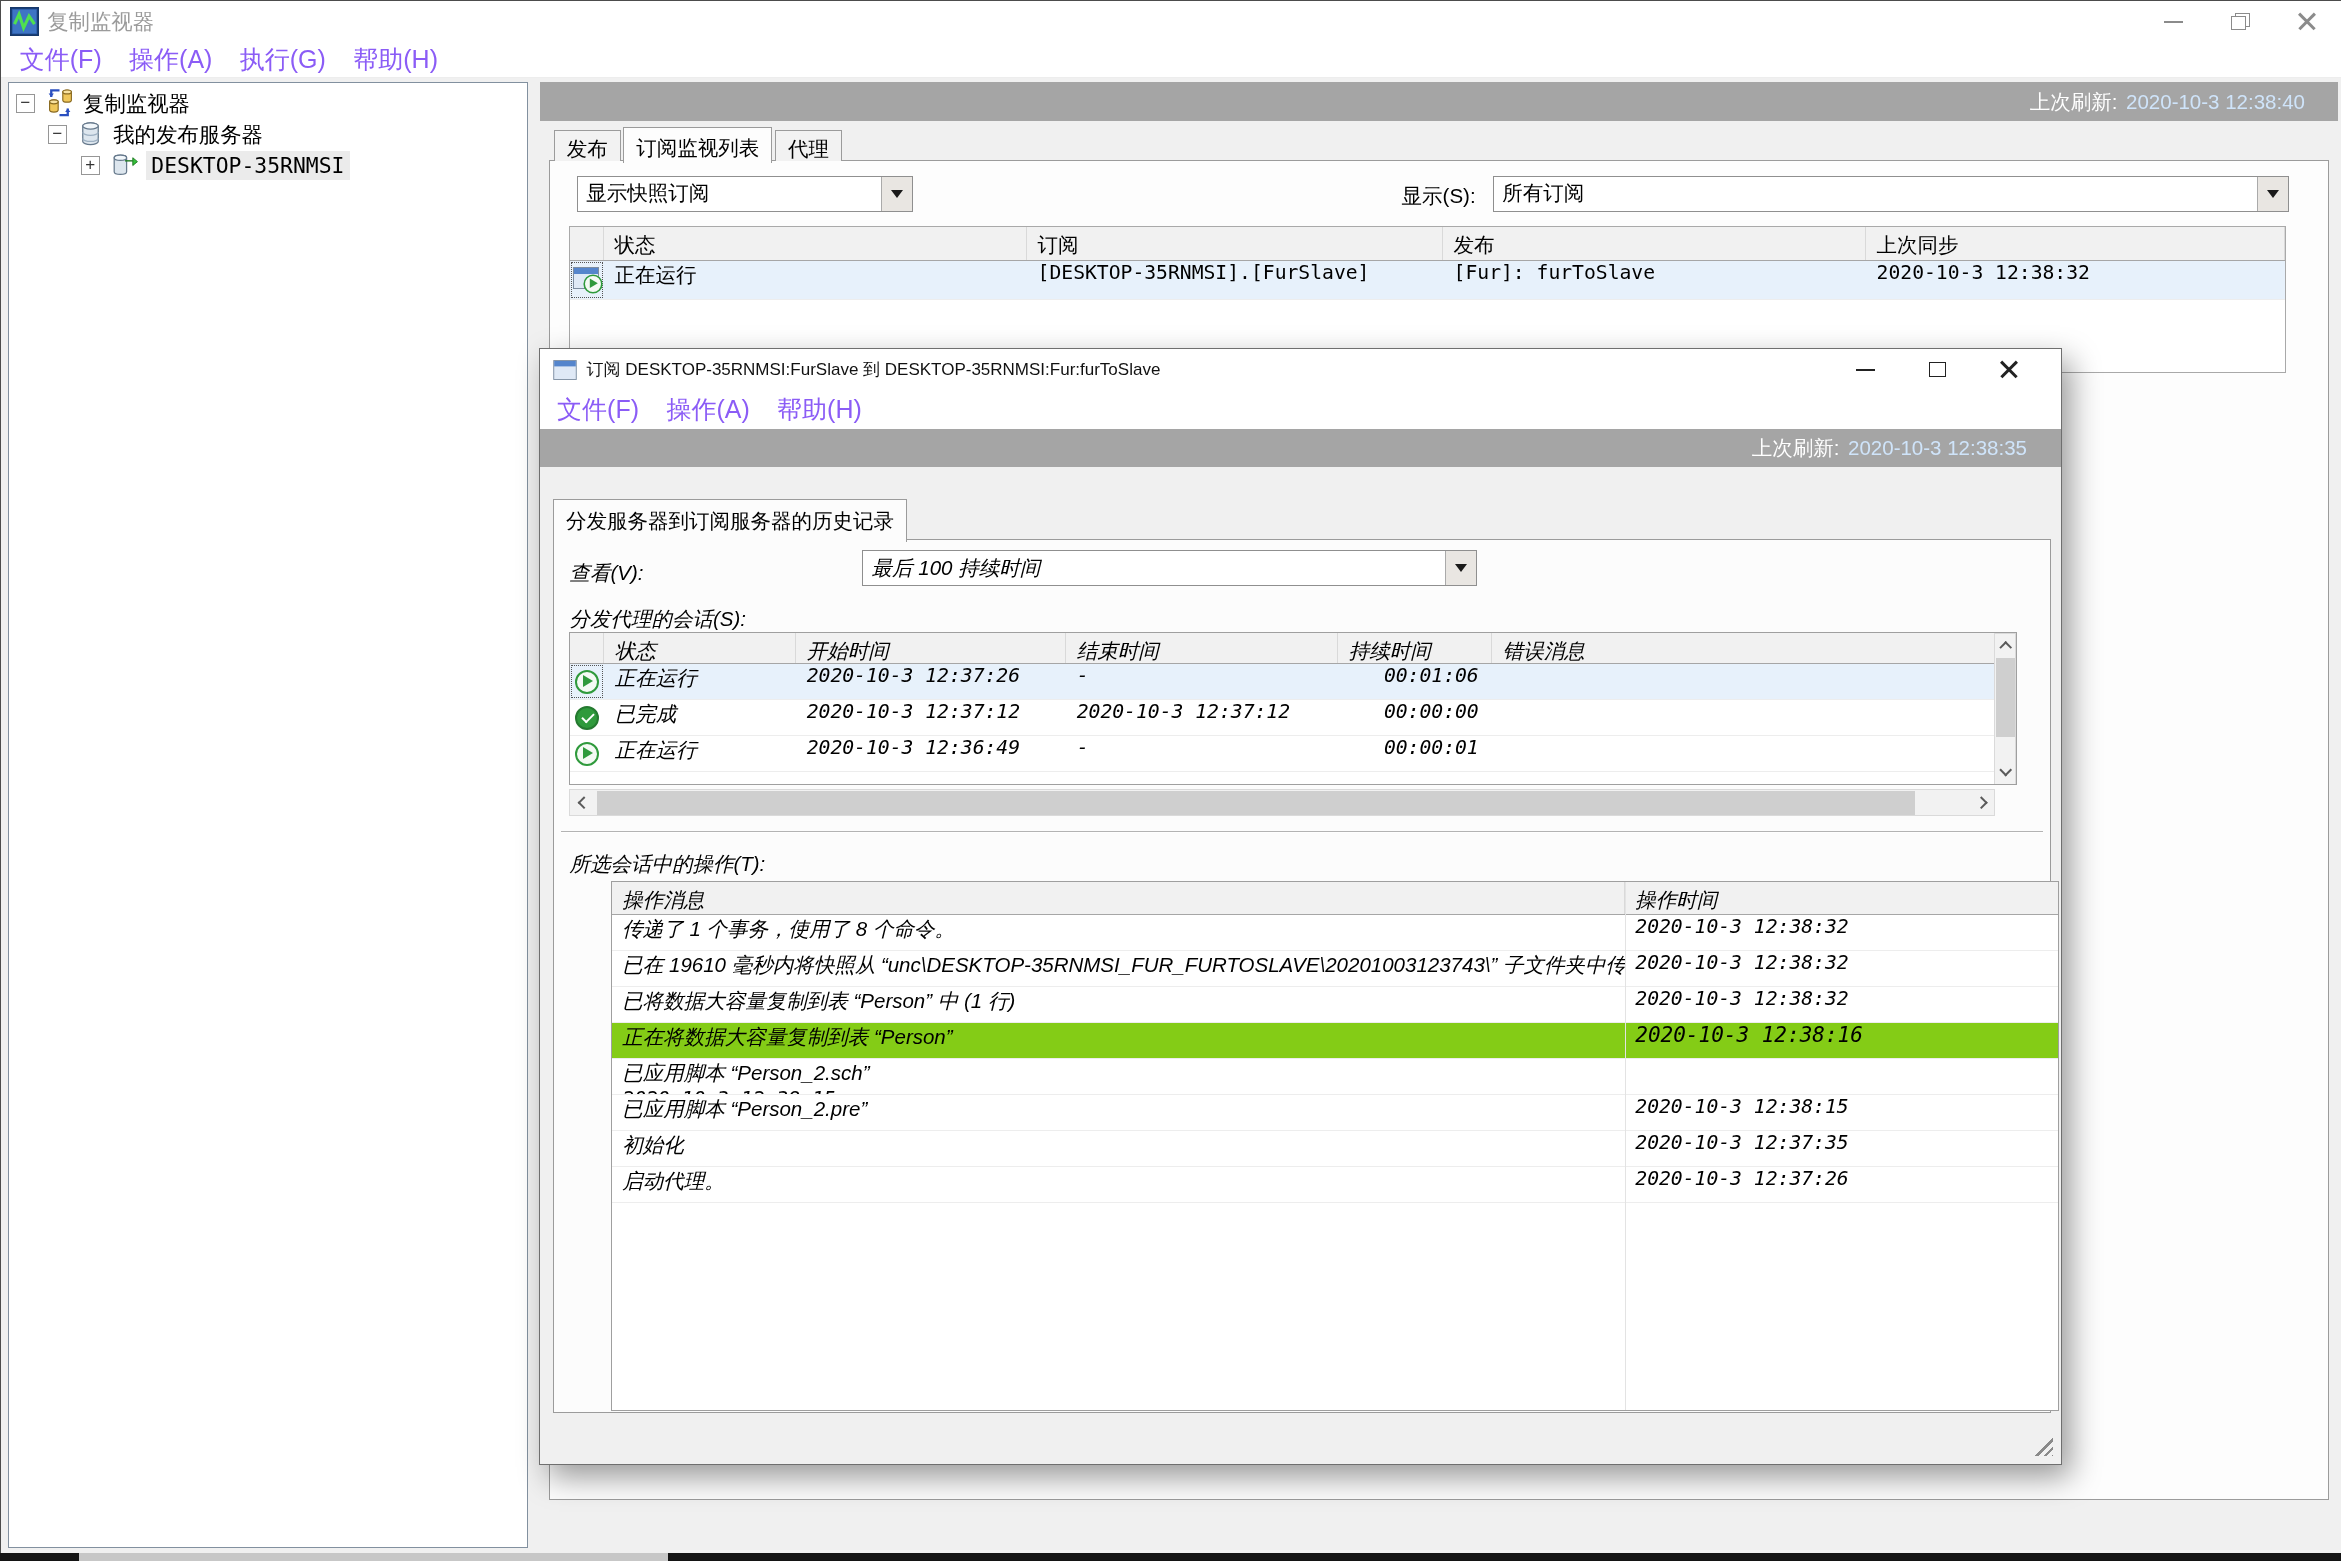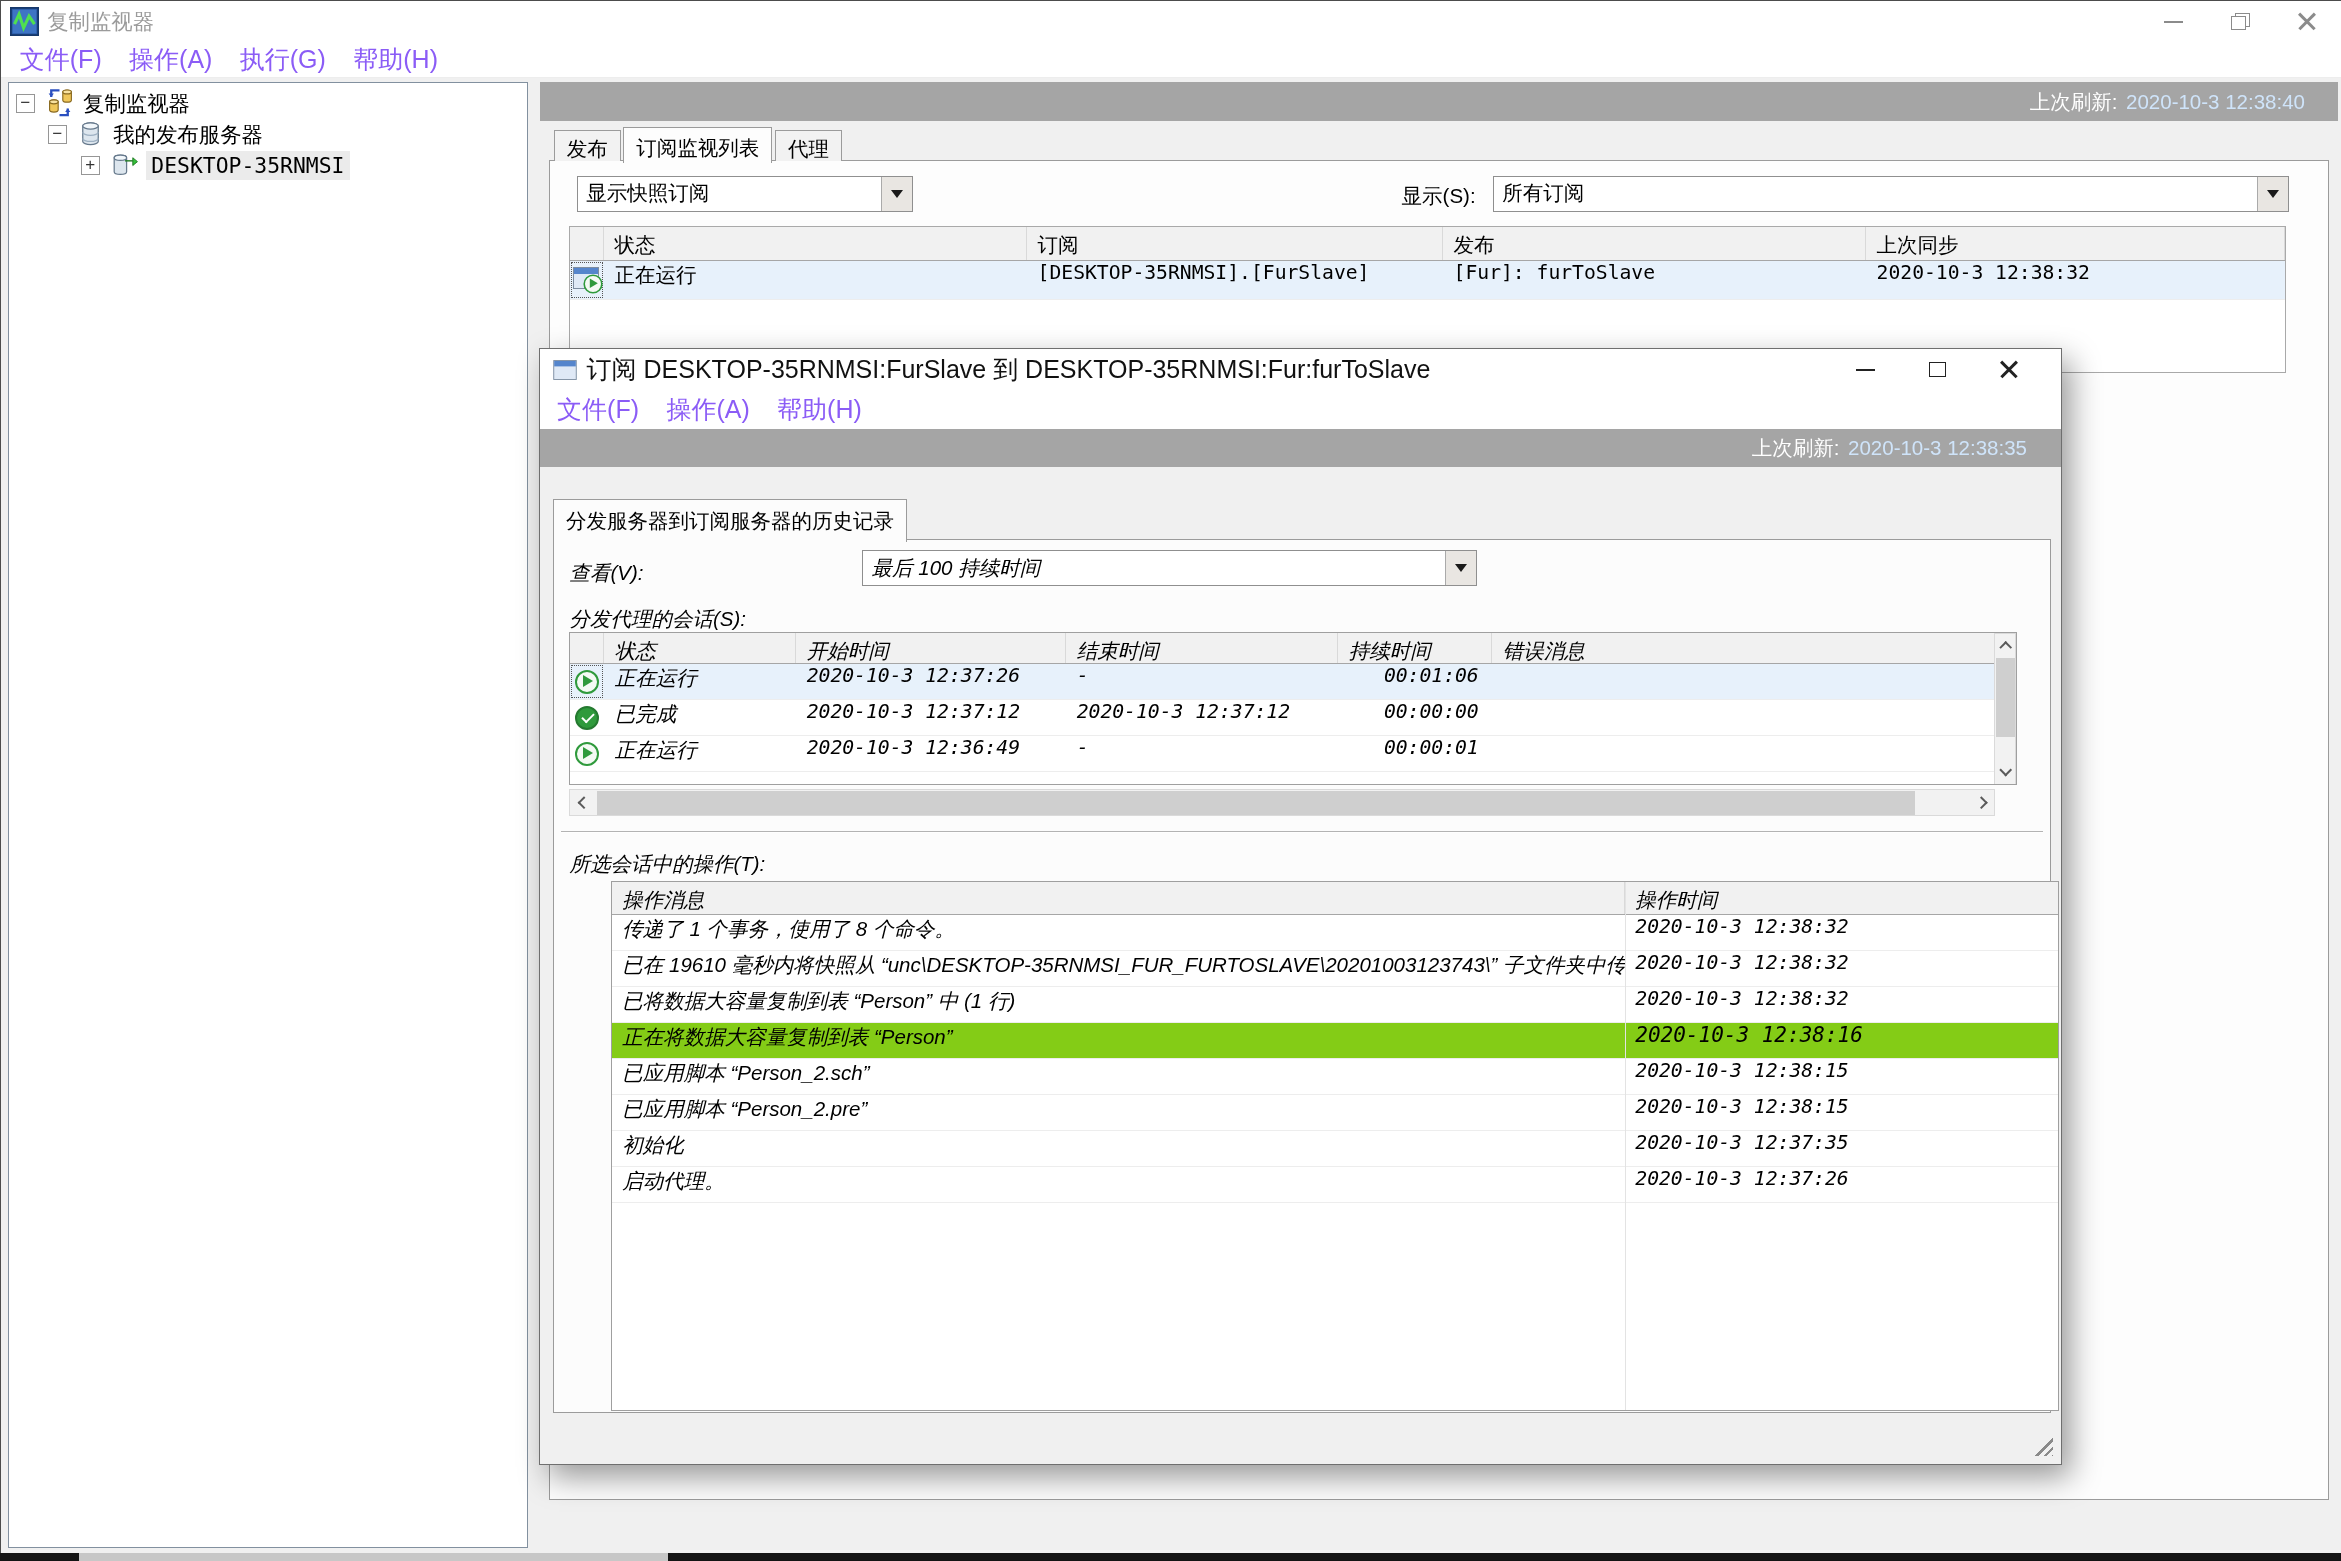--- a/index.html
+++ b/index.html
@@ -77,21 +77,21 @@
   .chev { display:block; width:9.4px; height:9.4px; border-right:2.6px solid #5a5a5a; border-bottom:2.6px solid #5a5a5a; }
   .chev-up { transform:rotate(-135deg) translate(-1.7px,-1.7px); }
   .chev-down { transform:rotate(45deg) translate(-1.7px,-1.7px); }
   .chev-left { transform:rotate(135deg); }
   .chev-right { transform:rotate(-45deg); }
   .sb-arrow { position:absolute; display:flex; align-items:center; justify-content:center; }
 
   
   .dialog { position:absolute; left:539px; top:348px; width:1523px; height:1117px; background:#f0f0f0; border:0.9px solid #6f6f6f; box-shadow:8.6px 12px 29px rgba(0,0,0,.4); z-index:10; }
   .dlg-titlebar { position:absolute; left:0; top:0; right:0; height:41px; background:#fff; display:flex; align-items:center; }
-  .dlg-title { font-size:25px; color:#111; margin-left:8.6px; white-space:nowrap; }
+  .dlg-title { font-size:17px; color:#111; margin-left:8.6px; white-space:nowrap; }
   .dlg-cap { margin-left:auto; display:flex; height:100%; margin-right:15.4px; }
   .dlg-cap .cap-btn { width:72px; color:#222; }
   .dlg-cap .dash-glyph { border-top-color:#222; }
   .max-glyph { width:17px; height:15.4px; border:1.7px solid #222; }
   .dlg-cap .x-glyph::before,.dlg-cap .x-glyph::after { background:#222; }
   .dlg-menubar { position:absolute; left:0; top:41px; right:0; height:39px; background:#fff; display:flex; align-items:center; padding-left:3.4px; }
   .dlg-refresh { position:absolute; left:0; top:80px; right:0; height:38px; background:#a5a5a5; display:flex; align-items:center; justify-content:flex-end; padding-right:34px; }
   .dlg-body { position:absolute; left:0; top:118px; right:0; bottom:0; background:#f0f0f0; }
   .dlg-tab { position:absolute; left:13px; top:32px; padding:6.8px 12px; background:#fcfcfc; border:0.9px solid #9b9b9b; border-bottom:none; font-size:20.5px; z-index:2; white-space:nowrap; }
   .dlg-panel { position:absolute; left:13px; top:72px; width:1498px; height:874px; background:#fcfcfc; border:0.9px solid #9b9b9b;font-style:italic; }
@@ -356,21 +356,21 @@
                 <div class="td oc1 mono" style="font-size:19.7px">2020-10-3 12:38:32</div>
               </div>
               <div class="t-row" style="background:#fff;">
                 <div class="td oc0">已将数据大容量复制到表 “Person” 中 (1 行)</div>
                 <div class="td oc1 mono" style="font-size:19.7px">2020-10-3 12:38:32</div>
               </div>
               <div class="t-row" style="background:#84cc16;">
                 <div class="td oc0">正在将数据大容量复制到表 “Person”</div>
                 <div class="td oc1 mono" style="font-size:21px">2020-10-3 12:38:16</div>
               </div>
-              <div class="t-row" style="background:#fff;">
+              <div class="t-row" style="background:#fff;flex-direction:column;">
                 <div class="td oc0">已应用脚本 “Person_2.sch”</div>
                 <div class="td oc1 mono" style="font-size:19.7px">2020-10-3 12:38:15</div>
               </div>
               <div class="t-row" style="background:#fff;">
                 <div class="td oc0">已应用脚本 “Person_2.pre”</div>
                 <div class="td oc1 mono" style="font-size:19.7px">2020-10-3 12:38:15</div>
               </div>
               <div class="t-row" style="background:#fff;">
                 <div class="td oc0">初始化</div>
                 <div class="td oc1 mono" style="font-size:19.7px">2020-10-3 12:37:35</div>

